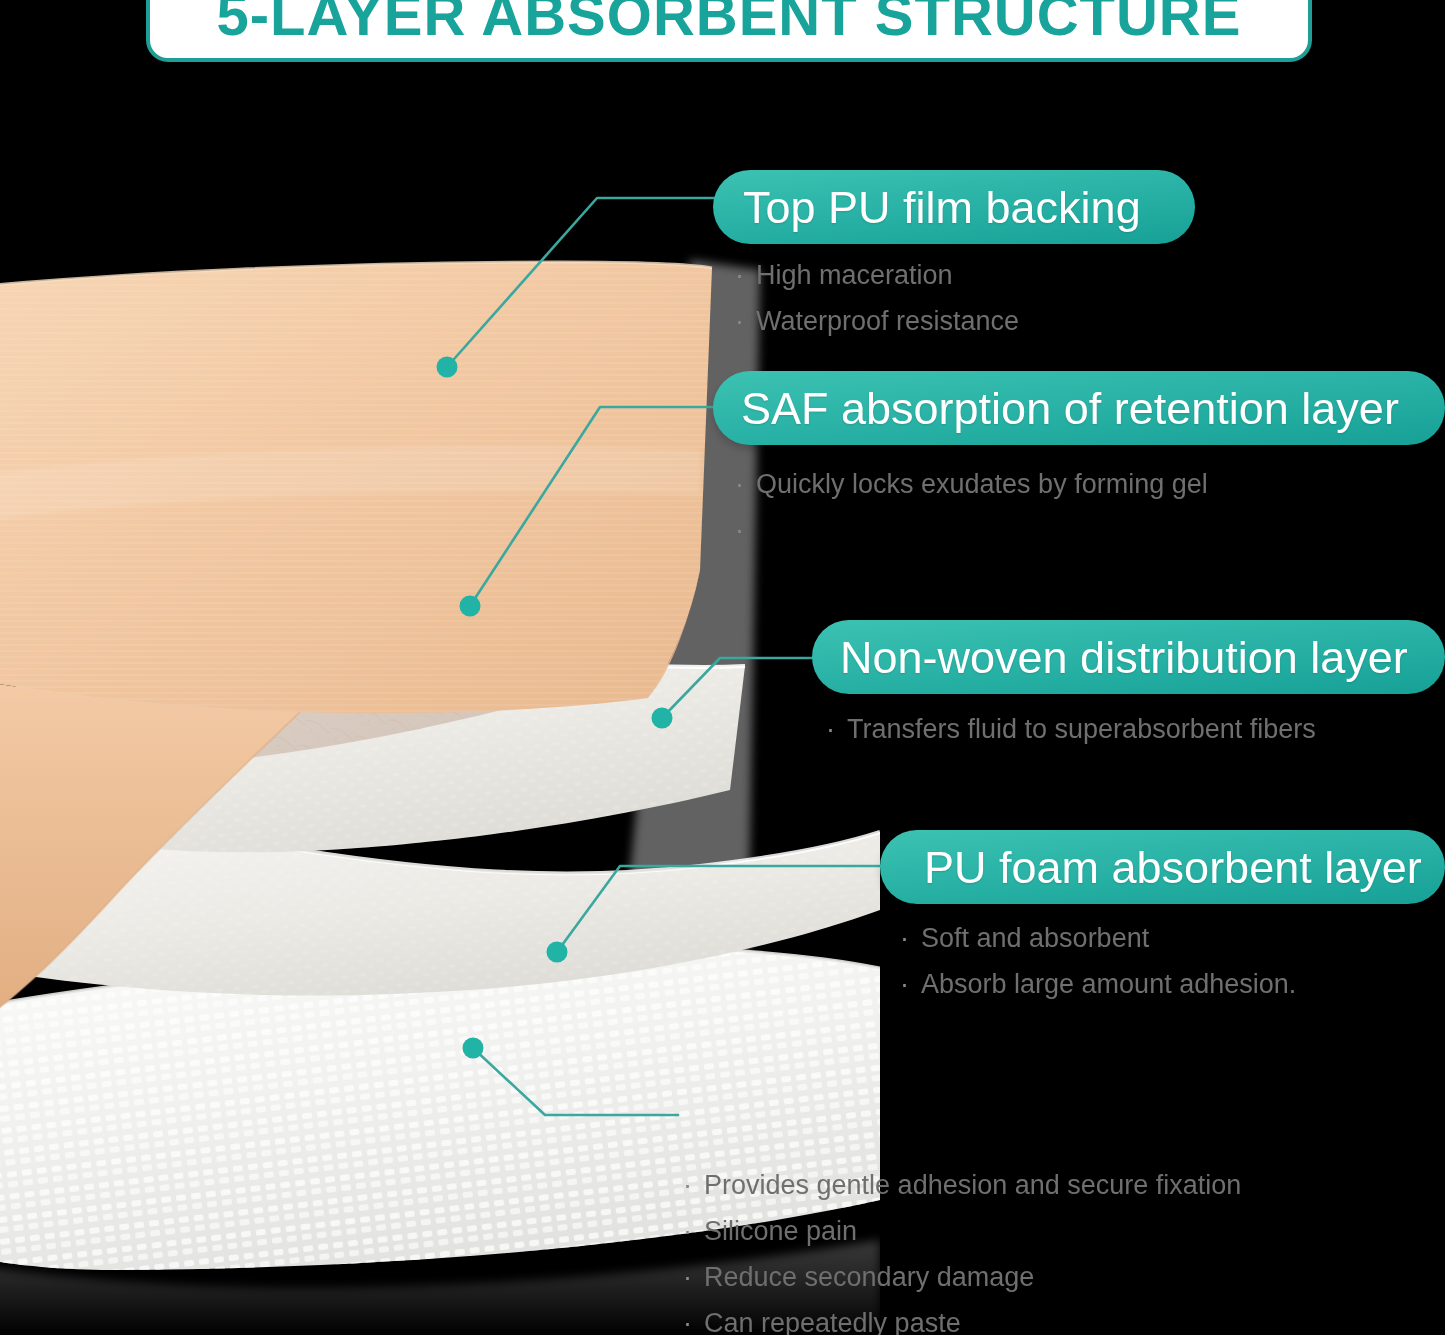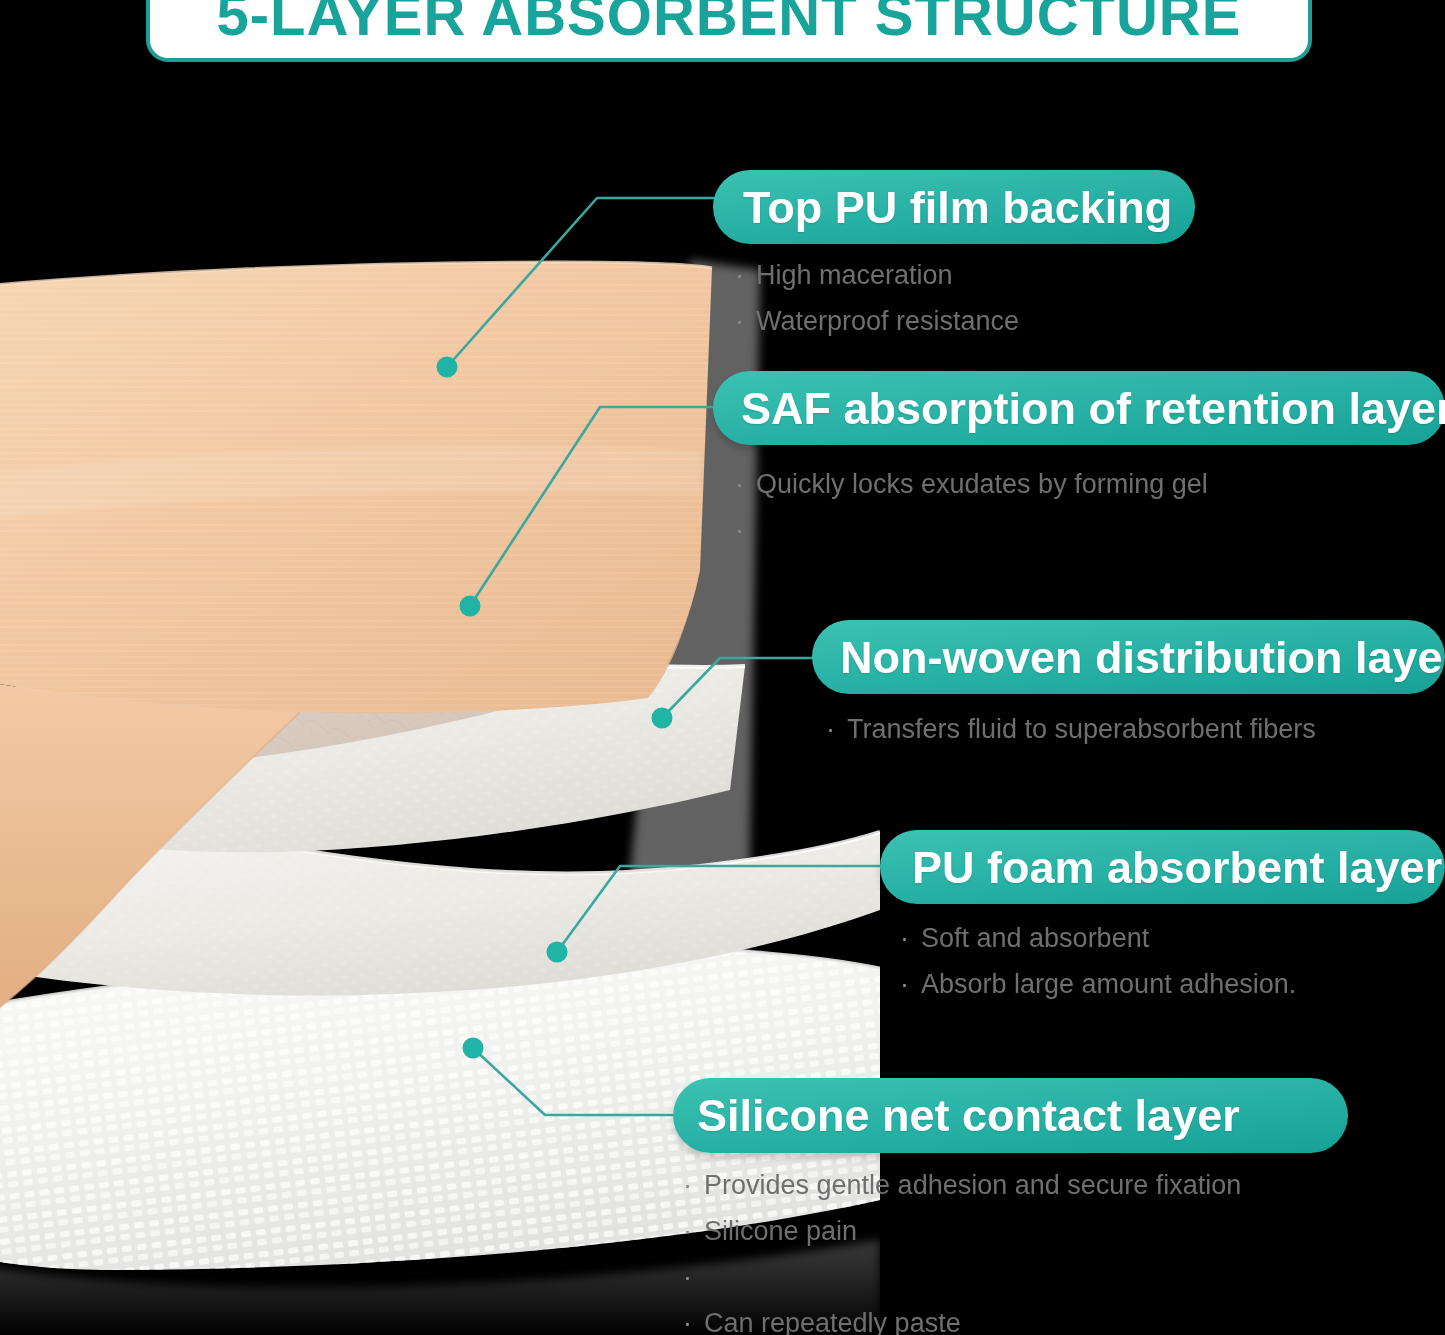--- a/index.html
+++ b/index.html
@@ -50,21 +50,21 @@
     position:absolute;
     border-radius:999px;
     background:linear-gradient(175deg,#3cc2b2 0%,#2bb4a7 42%,#17a096 100%);
     box-shadow:0 5px 7px rgba(0,0,0,.17);
     display:flex;align-items:center;
     z-index:30;
     box-sizing:border-box;
   }
   .pill-label{
     font-family:"Liberation Sans Narrow","Liberation Sans",sans-serif;
-    font-weight:bold;
+    font-weight:normal;
     color:#ffffff;
     white-space:nowrap;
     line-height:1;
     text-shadow:0 1px 2px rgba(0,0,0,.13);
   }
 
   
   .bullets{position:absolute;z-index:30;}
   .bullet{
     display:flex;align-items:baseline;
@@ -85,21 +85,21 @@
   #bul-1{left:735px;top:262px;}
 
   #pill-2{left:713px;top:371px;width:732px;height:74px;padding-left:28px;}
   #pill-2 .pill-label{font-size:45px;}
   #bul-2{left:735px;top:471px;}
 
   #pill-3{left:812px;top:620px;width:633px;height:74px;padding-left:28px;}
   #pill-3 .pill-label{font-size:45px;}
   #bul-3{left:826px;top:716px;}
 
-  #pill-4{left:880px;top:830px;width:565px;height:74px;padding-left:32px;}
+  #pill-4{left:880px;top:830px;width:565px;height:74px;padding-left:44px;}
   #pill-4 .pill-label{font-size:45px;}
   #bul-4{left:900px;top:925px;}
 
   #pill-5{left:673px;top:1078px;width:675px;height:75px;padding-left:24px;}
   #pill-5 .pill-label{font-size:45px;}
   #bul-5{left:683px;top:1172px;}
 </style>
 </head>
 <body>
 
@@ -342,34 +342,32 @@
     <div class="bullet">
       <span class="dot-mark">·</span>
       <span>Soft and absorbent</span>
     </div>
     <div class="bullet">
       <span class="dot-mark">·</span>
       <span>Absorb large amount adhesion.</span>
     </div>
   </div>
 
-  <div class="pill" id="pill-5">
-    <span class="pill-label">Silicone net contact layer</span>
-  </div>
   <div class="bullets" id="bul-5">
     <div class="bullet">
       <span class="dot-mark">·</span>
       <span>Provides gentle adhesion and secure fixation</span>
     </div>
     <div class="bullet">
       <span class="dot-mark">·</span>
       <span>Silicone pain</span>
     </div>
     <div class="bullet">
       <span class="dot-mark">·</span>
+      <span>Reduce secondary damage</span>
     </div>
     <div class="bullet">
       <span class="dot-mark">·</span>
       <span>Can repeatedly paste</span>
     </div>
   </div>
 
 </div>
 
 </body></html>

